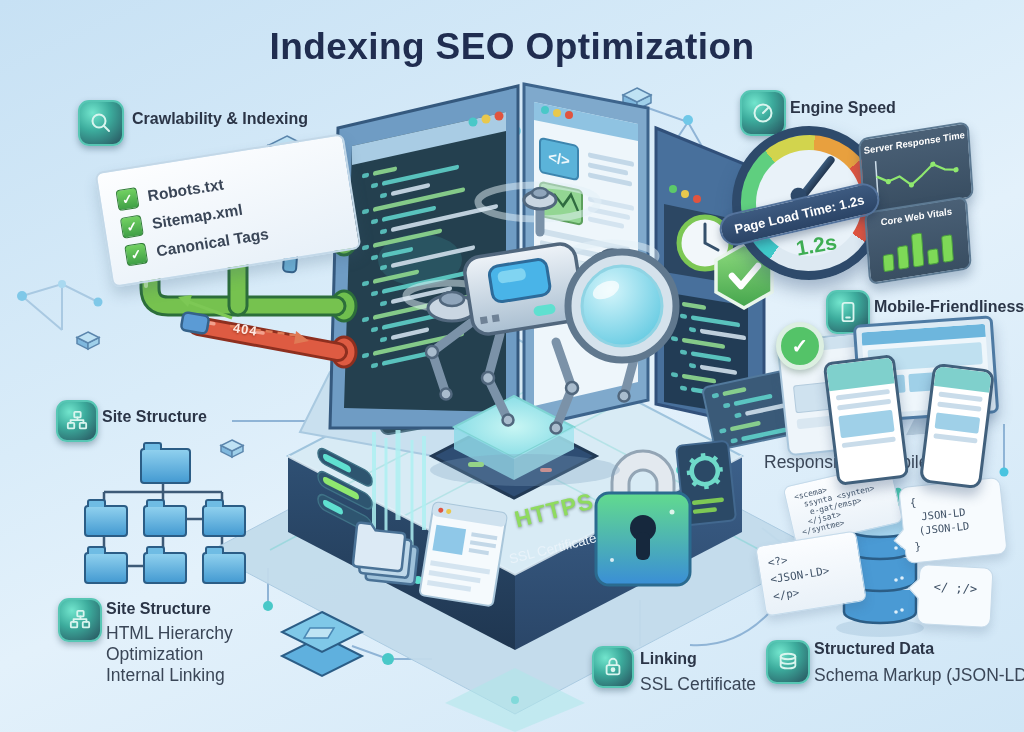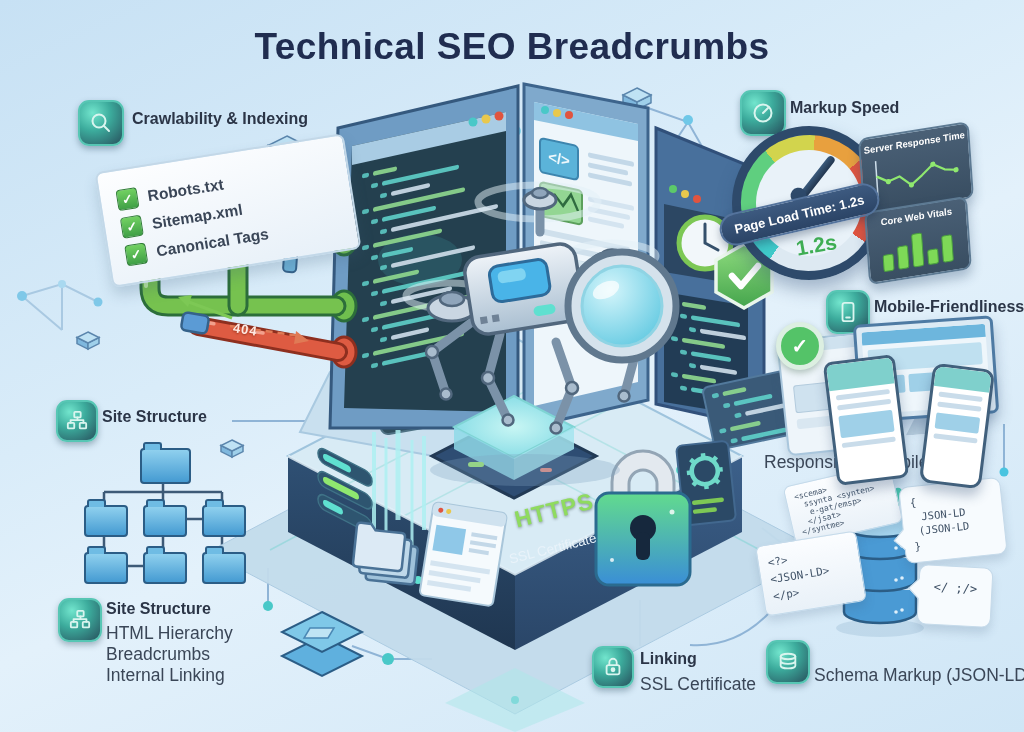--- a/index.html
+++ b/index.html
@@ -519,21 +519,21 @@
           </g>
     </g>
   </g>
 
   <g stroke="#7dc855" stroke-width="2.5" stroke-dasharray="7 5">
     <path d="M846,160 L870,154" fill="none"></path>
         <path d="M850,230 L872,224" fill="none"></path>
   </g>
 </svg>
 
-<div class="abs page-title">Technical SEO Breadcrumbs</div>
+<div class="abs page-title">Indexing SEO Optimization</div>
 
 <div class="abs sq" style="left:78px;top:100px;">
   <svg width="24" height="24" viewBox="0 0 24 24">
         <circle cx="10" cy="10" r="6.5"></circle>
         <path d="M15,15 L20,20"></path>
       </svg>
 </div>
 <div class="abs h-label" style="left:132px;top:110px;">Crawlability &amp; Indexing</div>
 <div class="abs check-card">
   <div class="check-row">
@@ -571,30 +571,30 @@
 <div class="abs sq" style="left:58px;top:598px;width:40px;height:40px;">
   <svg width="22" height="22" viewBox="0 0 24 24">
         <rect x="9" y="2" width="7" height="6" rx="1"></rect>
   <path d="M12.5,8 V11 M5,11 H19 M5,11 V14 M19,11 V14"></path>
         <rect x="2" y="14" width="7" height="6" rx="1"></rect>
   <rect x="15" y="14" width="7" height="6" rx="1"></rect>
       </svg>
 </div>
 <div class="abs h-label" style="left:106px;top:600px;">Site Structure</div>
 <div class="abs sub" style="left:106px;top:623px;">HTML Hierarchy</div>
-<div class="abs sub" style="left:106px;top:644px;">Breadcrumbs</div>
+<div class="abs sub" style="left:106px;top:644px;">Optimization</div>
 <div class="abs sub" style="left:106px;top:665px;">Internal Linking</div>
 
 <div class="abs sq" style="left:740px;top:90px;">
   <svg width="24" height="24" viewBox="0 0 24 24">
         <circle cx="12" cy="12" r="8.5"></circle>
         <path d="M12,12 L17,7"></path>
       </svg>
 </div>
-<div class="abs h-label" style="left:790px;top:99px;">Markup Speed</div>
+<div class="abs h-label" style="left:790px;top:99px;">Engine Speed</div>
 <div class="abs gauge">
   <div class="needle"></div>
   <div class="hub"></div>
   <div class="gauge-value">1.2s</div>
 </div>
 <div class="abs plt-badge">Page Load Time: 1.2s</div>
 <div class="abs mini-panel" id="panel-srt">
   <div class="mini-title">Server Response Time</div>
   <svg id="srt-chart" width="96" height="52">
         <path d="M8,6 V44" stroke="#cfe0ec" stroke-width="1.5"></path>
@@ -670,20 +670,21 @@
 </div>
 <div class="abs h-label" style="left:640px;top:650px;">Linking</div>
 <div class="abs sub" style="left:640px;top:674px;">SSL Certificate</div>
 
 <div class="abs sq" style="left:766px;top:640px;width:40px;height:40px;">
   <svg width="22" height="22" viewBox="0 0 24 24">
         <ellipse cx="12" cy="6" rx="8" ry="3"></ellipse>
   <path d="M4,6 V16 a8,3 0 0 0 16,0 V6 M4,11 a8,3 0 0 0 16,0"></path>
       </svg>
 </div>
+<div class="abs h-label" style="left:814px;top:640px;">Structured Data</div>
 <div class="abs sub" style="left:814px;top:665px;">Schema Markup (JSON-LD)</div>
 
 <div class="abs code-card" style="left:788px;top:474px;width:92px;padding:7px 8px;font-size:8px;transform:rotate(-13deg);">
   <div>&lt;scema&gt;</div>
   <div style="padding-left:8px;">ssynta &lt;synten&gt;</div>
   <div style="padding-left:12px;">e-gat/emsp&gt;</div>
   <div style="padding-left:8px;">&lt;/jsat&gt;</div>
   <div>&lt;/syntme&gt;</div>
 </div>
 <div class="abs code-card" style="left:760px;top:538px;width:82px;padding:9px 9px;font-size:11px;transform:rotate(-9deg);line-height:1.55;">

